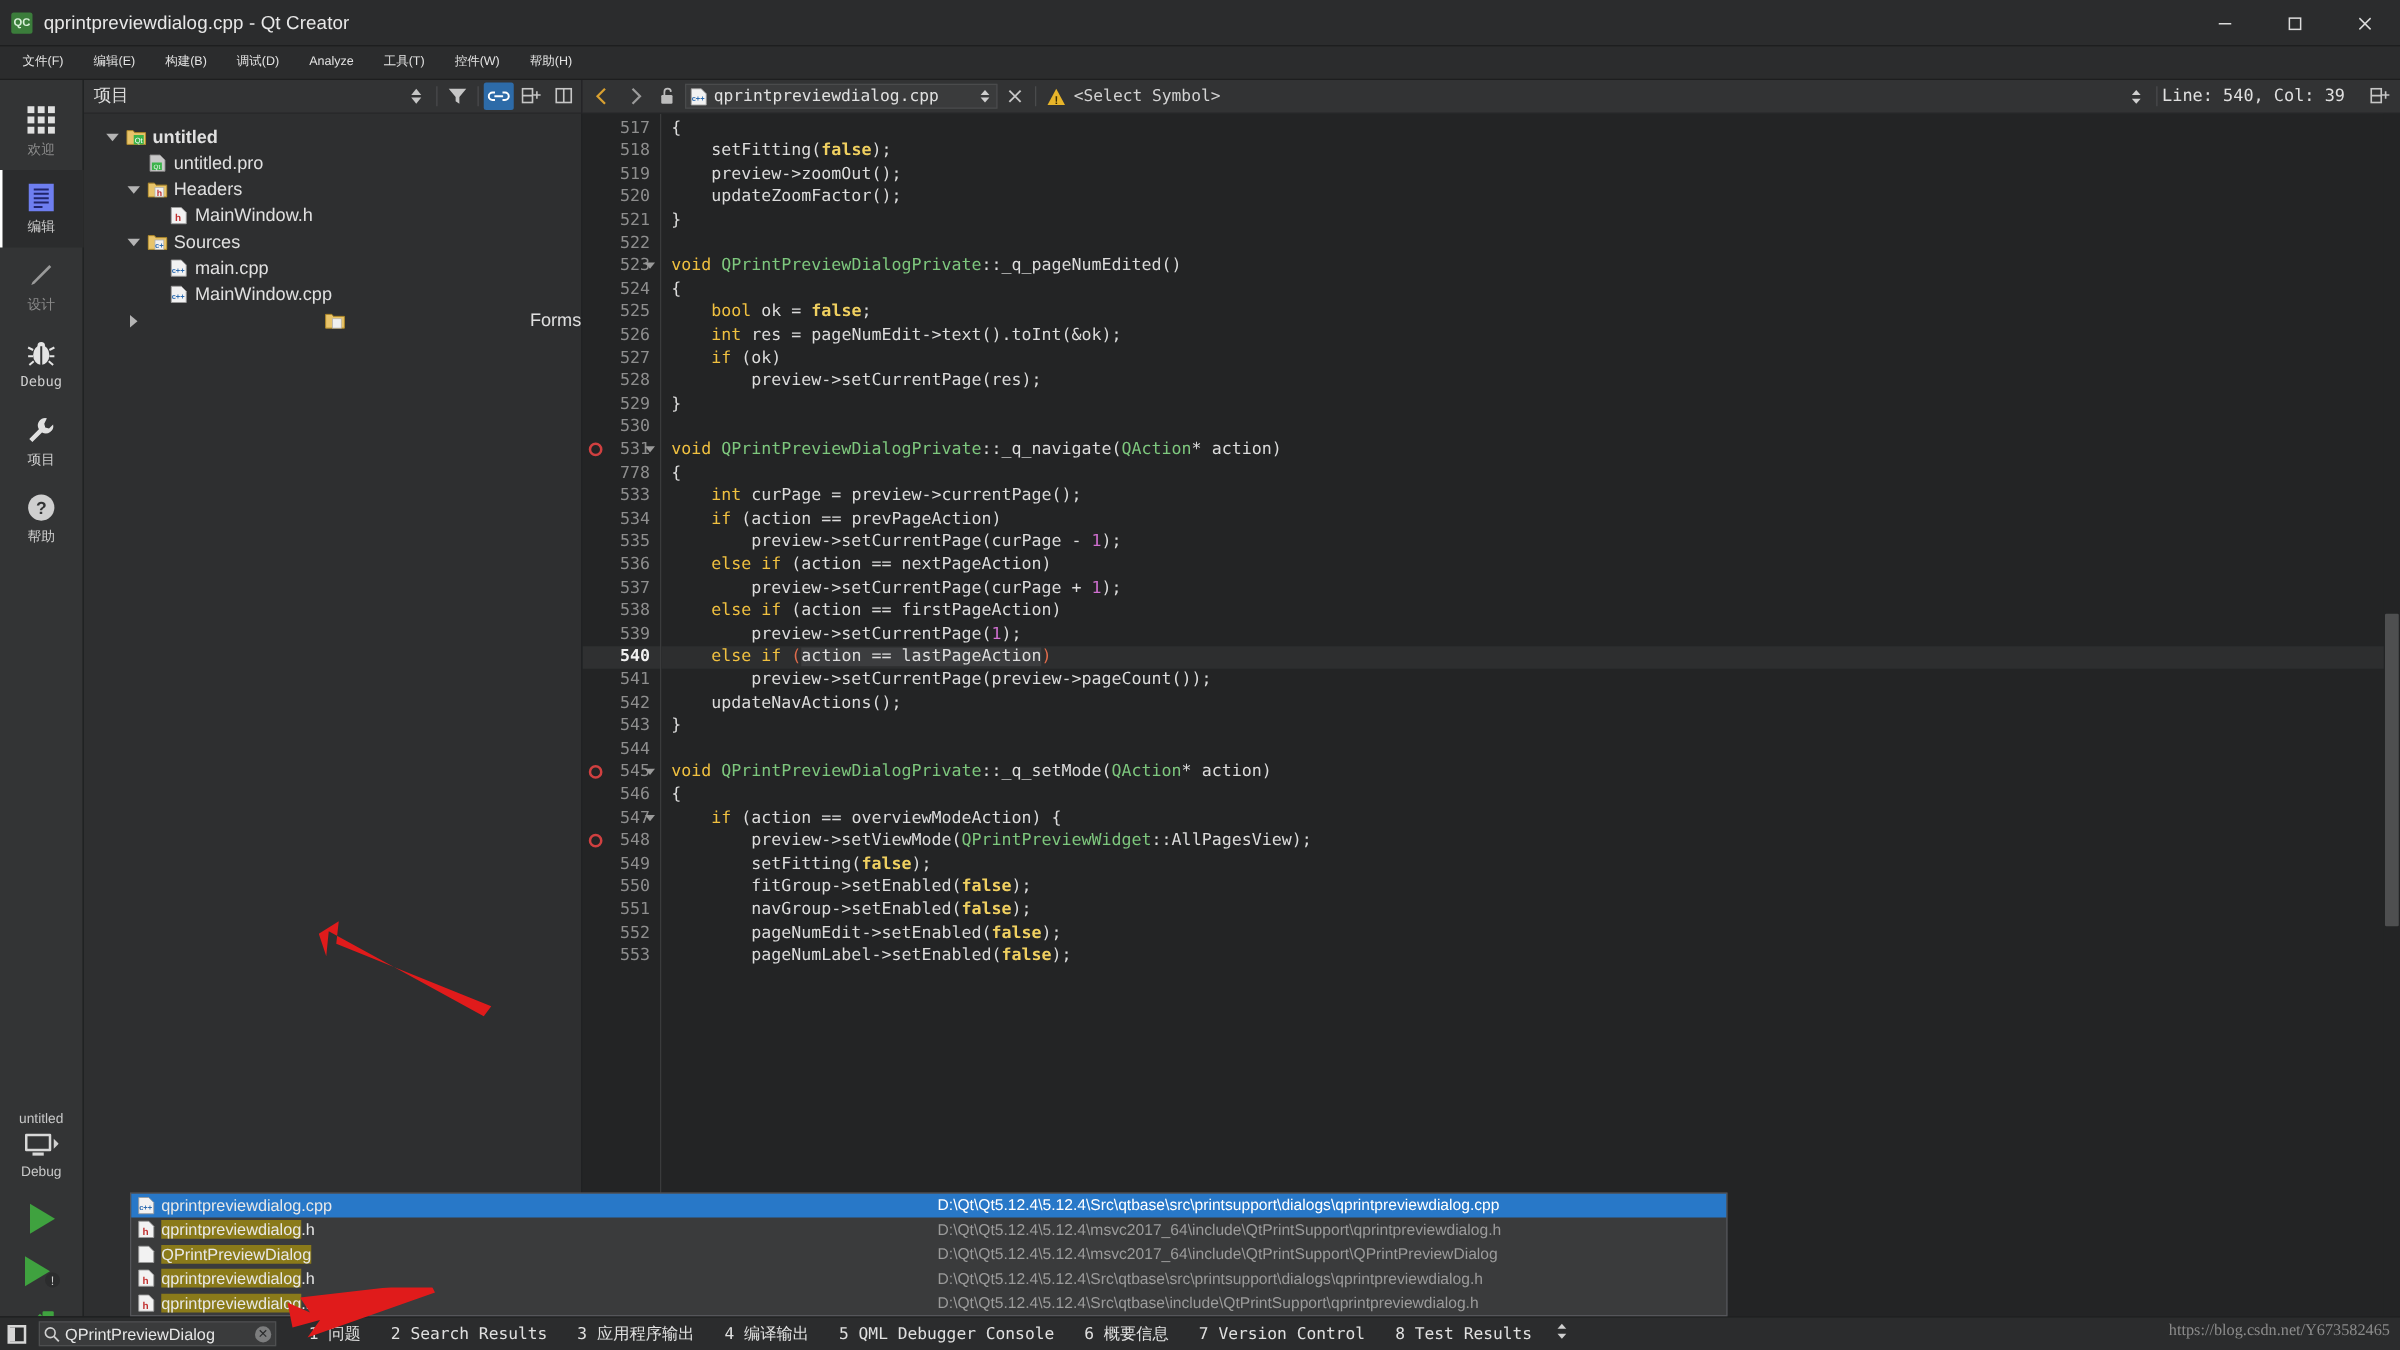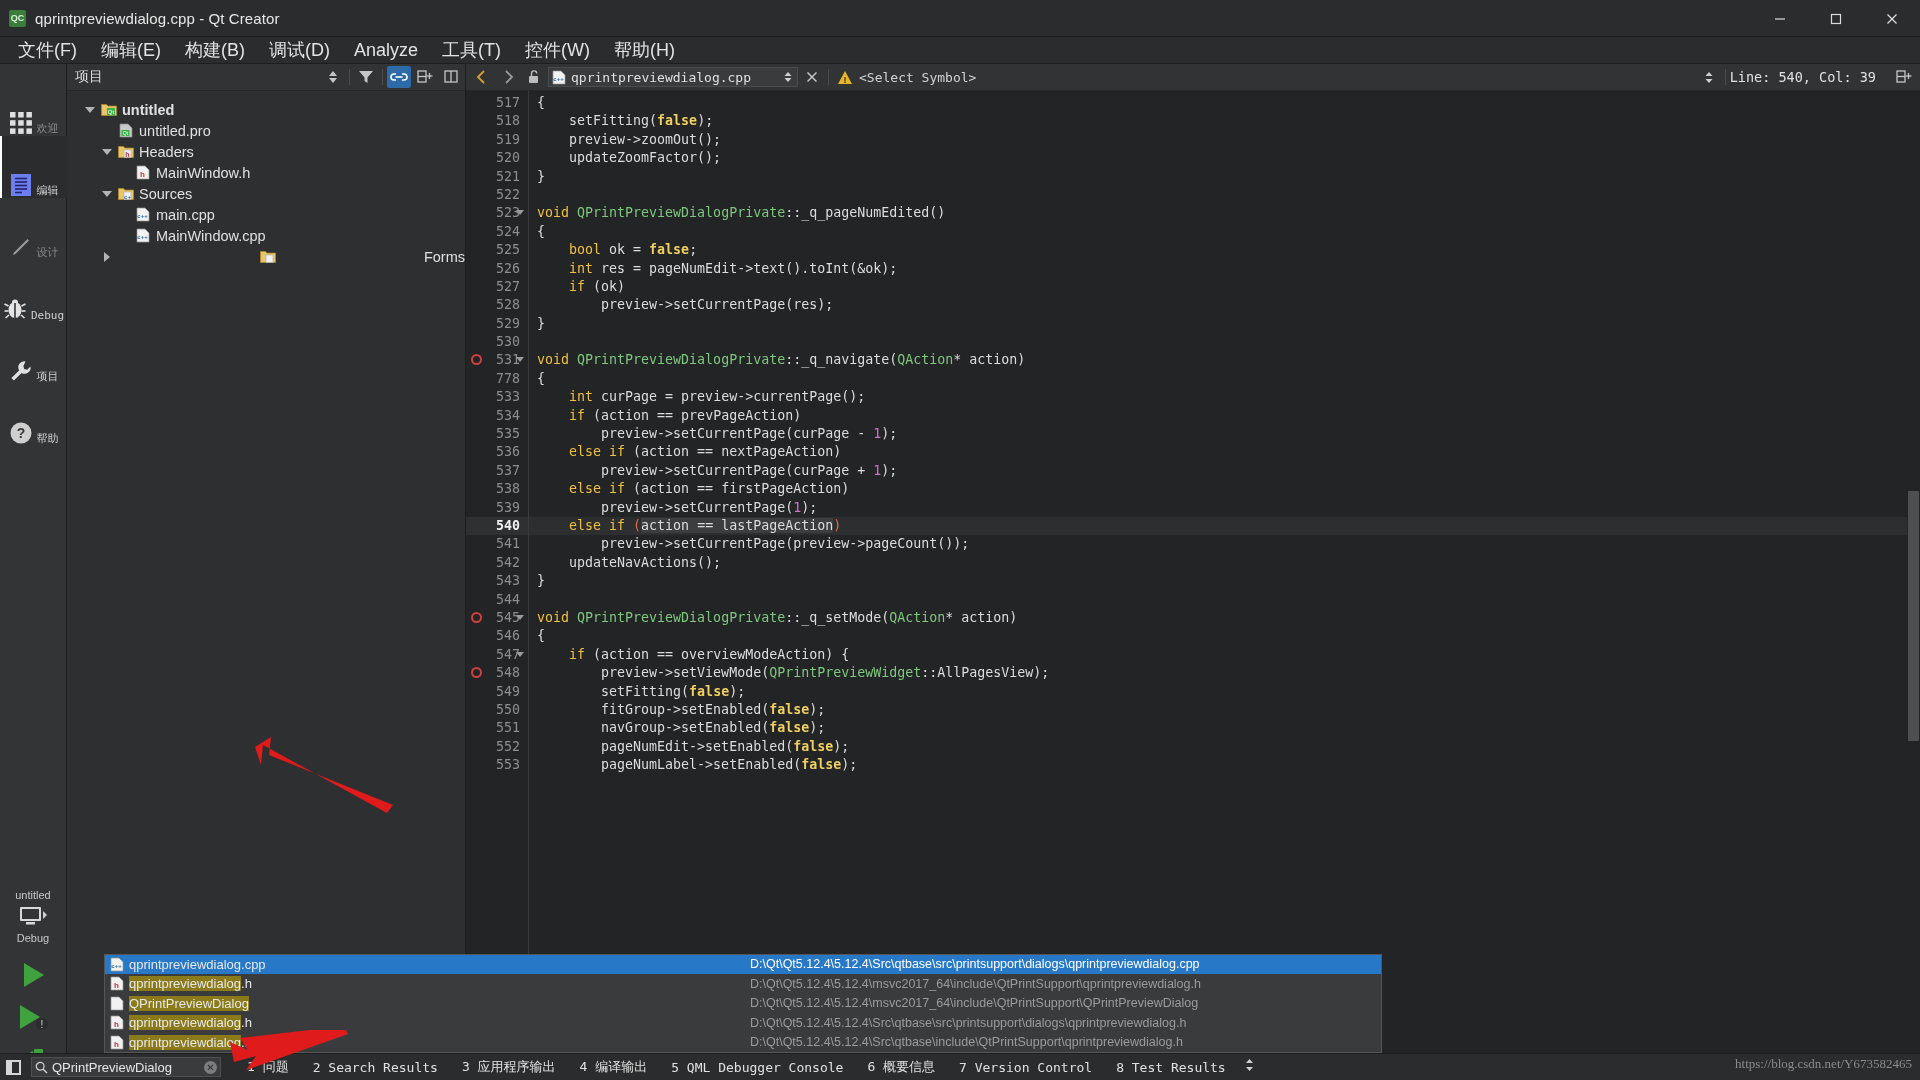--- a/index.html
+++ b/index.html
@@ -29,35 +29,35 @@
     color: #dcdcdc;
   }
   .win-btn svg { display:block; }
 
   
   .menubar {
     height: 27px; background: #2b2c2d; display: flex; align-items: center;
     padding-left: 6px; border-bottom: 1px solid #1d1e1f;
   }
   .menu-item {
-    color: #e3e3e3; font-size: 18px; padding: 3px 12px; line-height: 18px;
+    color: #e3e3e3; font-size: 10px; padding: 3px 12px; line-height: 18px;
     white-space: nowrap;
   }
 
   
   .body-row { display: flex; height: 1080px; }
   
   .modebar {
     width: 67px; background: #333435; border-right: 1px solid #1d1e1f;
     display: flex; flex-direction: column; align-items: center; padding-top: 10px;
     flex: 0 0 67px; position: relative;
   }
   .mode {
-    width: 67px; height: 62px; display: flex; flex-direction: row;
-    align-items: flex-end; justify-content: center; gap: 3px; position: relative;
+    width: 67px; height: 62px; display: flex; flex-direction: column;
+    align-items: center; justify-content: center; gap: 3px; position: relative;
   }
   .mode.active { background: #2b2c2d; }
   .mode.active:after {
     content: ""; position: absolute; left: 0; top: 0; bottom: 0; width: 2px; background: #ffffff;
   }
   .mode-label { font-size: 11px; color: #cfcfcf; font-family: "DejaVu Sans Mono", monospace; }
   .mode.dim .mode-label { color: #8a8a8a; }
   .mode-ico { width: 26px; height: 26px; display:flex; align-items:center; justify-content:center; }
 
   .modebar .spacer { flex: 1 1 auto; }

